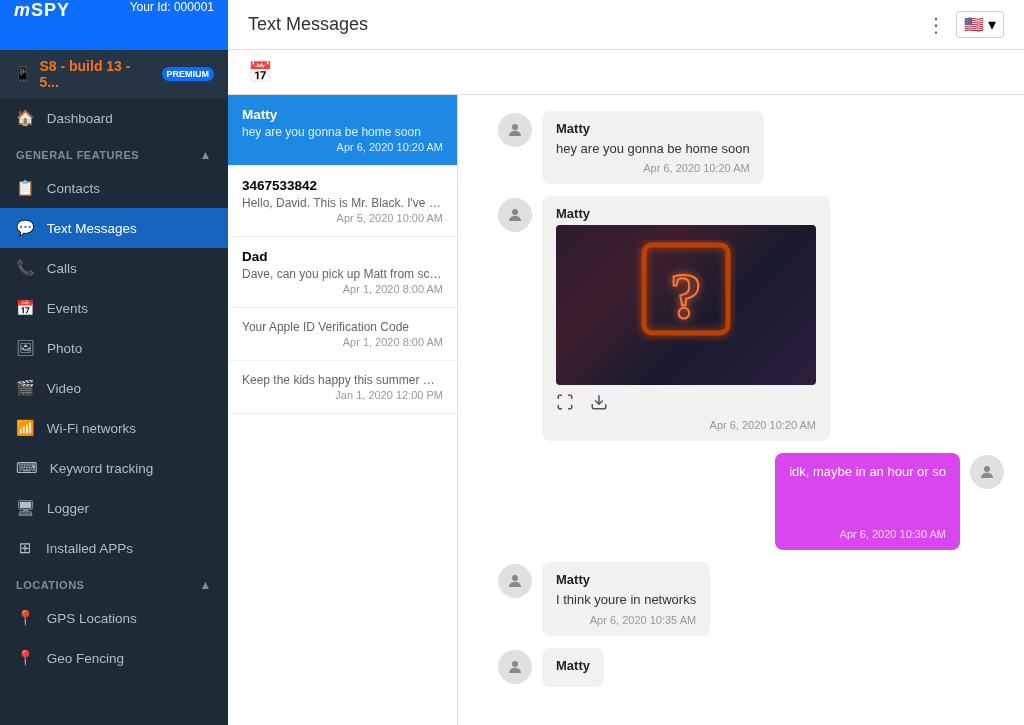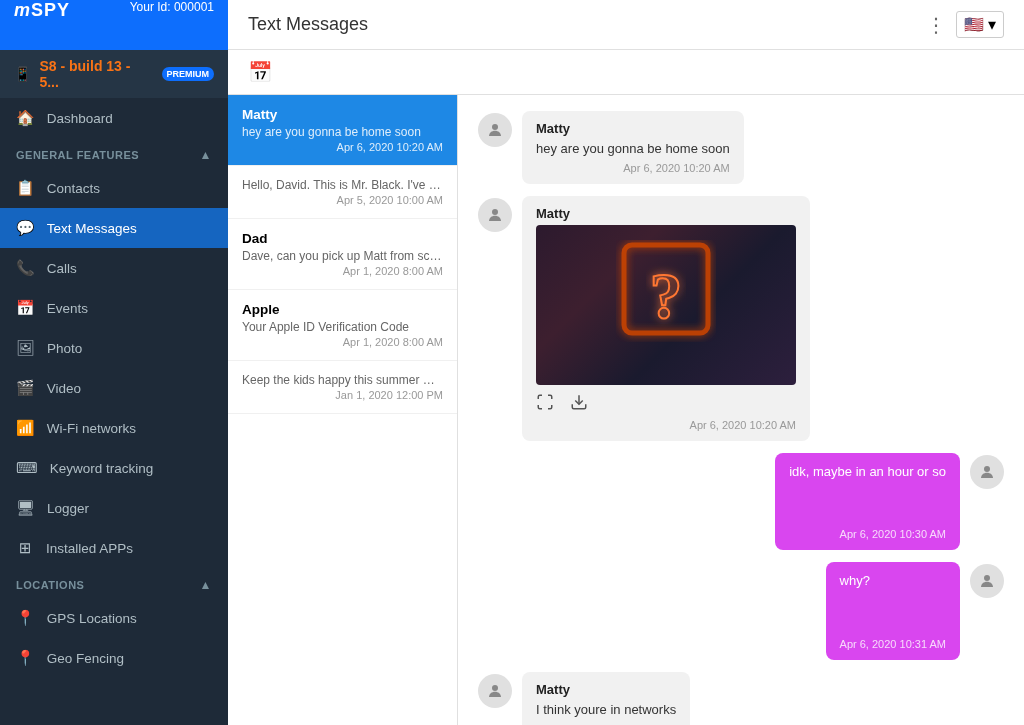--- a/index.html
+++ b/index.html
@@ -125,20 +125,21 @@
       border-radius: 3px;
       cursor: pointer;
       font-size: 16px;
     }
 
     
     .content-area {
       display: flex;
       flex: 1;
       overflow: hidden;
+      gap: 20px;
     }
 
     
     .calendar-bar {
       padding: 10px 20px;
       border-bottom: 1px solid #e0e0e0;
       background: #fff;
     }
     .calendar-icon-btn {
       font-size: 20px;
@@ -402,32 +403,32 @@
 
     <div class="contact-list">
 
       <div class="contact-item active">
         <div class="contact-name">Matty</div>
         <div class="contact-preview">hey are you gonna be home soon</div>
         <div class="contact-time">Apr 6, 2020 10:20 AM</div>
       </div>
 
       <div class="contact-item">
+        <div class="contact-name">3467533842</div>
         <div class="contact-preview">Hello, David. This is Mr. Black. I've noti...</div>
         <div class="contact-time">Apr 5, 2020 10:00 AM</div>
       </div>
 
       <div class="contact-item">
         <div class="contact-name">Dad</div>
         <div class="contact-preview">Dave, can you pick up Matt from schoo...</div>
         <div class="contact-time">Apr 1, 2020 8:00 AM</div>
       </div>
 
       <div class="contact-item">
-        <div class="contact-name">Apple</div>
         <div class="contact-preview">Your Apple ID Verification Code</div>
         <div class="contact-time">Apr 1, 2020 8:00 AM</div>
       </div>
 
       <div class="contact-item">
         <div class="contact-preview">Keep the kids happy this summer with ...</div>
         <div class="contact-time">Jan 1, 2020 12:00 PM</div>
       </div>
 
     </div>
@@ -499,32 +500,20 @@
               <circle cx="12" cy="8" r="4"></circle>
               <path d="M4 20c0-4 3.6-7 8-7s8 3 8 7"></path>
             </svg>
         </div>
         <div class="msg-bubble">
           <div class="msg-text">idk, maybe in an hour or so</div>
           <div class="msg-time">Apr 6, 2020 10:30 AM</div>
         </div>
       </div>
 
-      <div class="msg-row outgoing">
-        <div class="avatar-circle">
-          <svg width="18" height="18" viewBox="0 0 24 24" fill="#888">
-              <circle cx="12" cy="8" r="4"></circle>
-              <path d="M4 20c0-4 3.6-7 8-7s8 3 8 7"></path>
-            </svg>
-        </div>
-        <div class="msg-bubble">
-          <div class="msg-text">why?</div>
-          <div class="msg-time">Apr 6, 2020 10:31 AM</div>
-        </div>
-      </div>
 
       <div class="msg-row">
         <div class="avatar-circle">
           <svg width="18" height="18" viewBox="0 0 24 24" fill="#888">
               <circle cx="12" cy="8" r="4"></circle>
               <path d="M4 20c0-4 3.6-7 8-7s8 3 8 7"></path>
             </svg>
         </div>
         <div class="msg-bubble">
           <div class="msg-sender">Matty</div>

